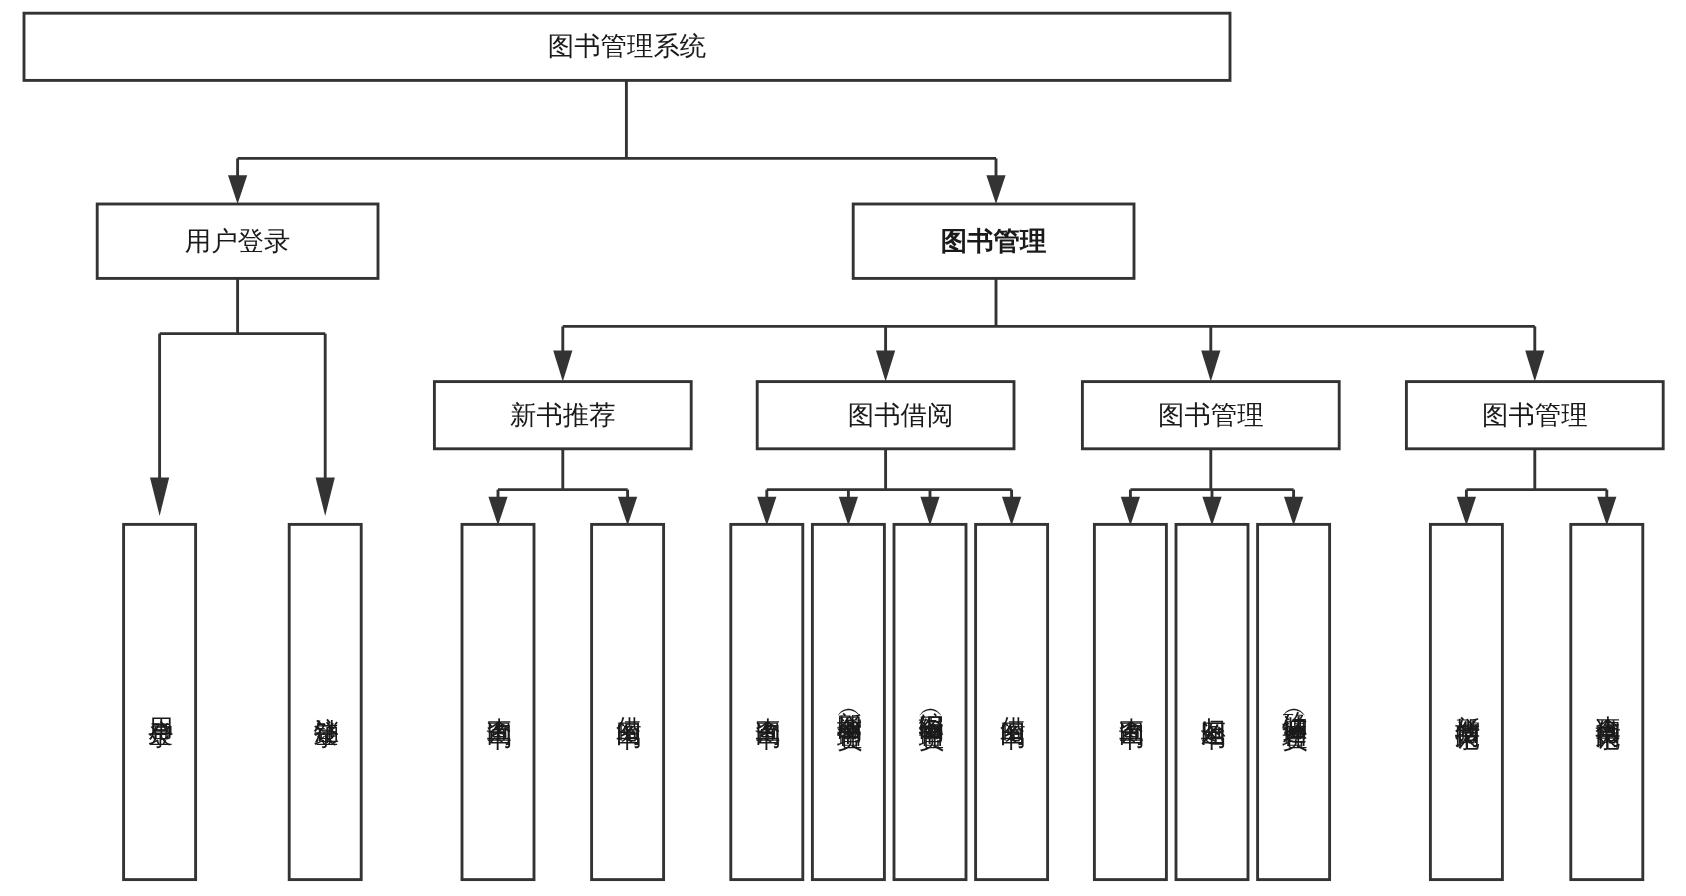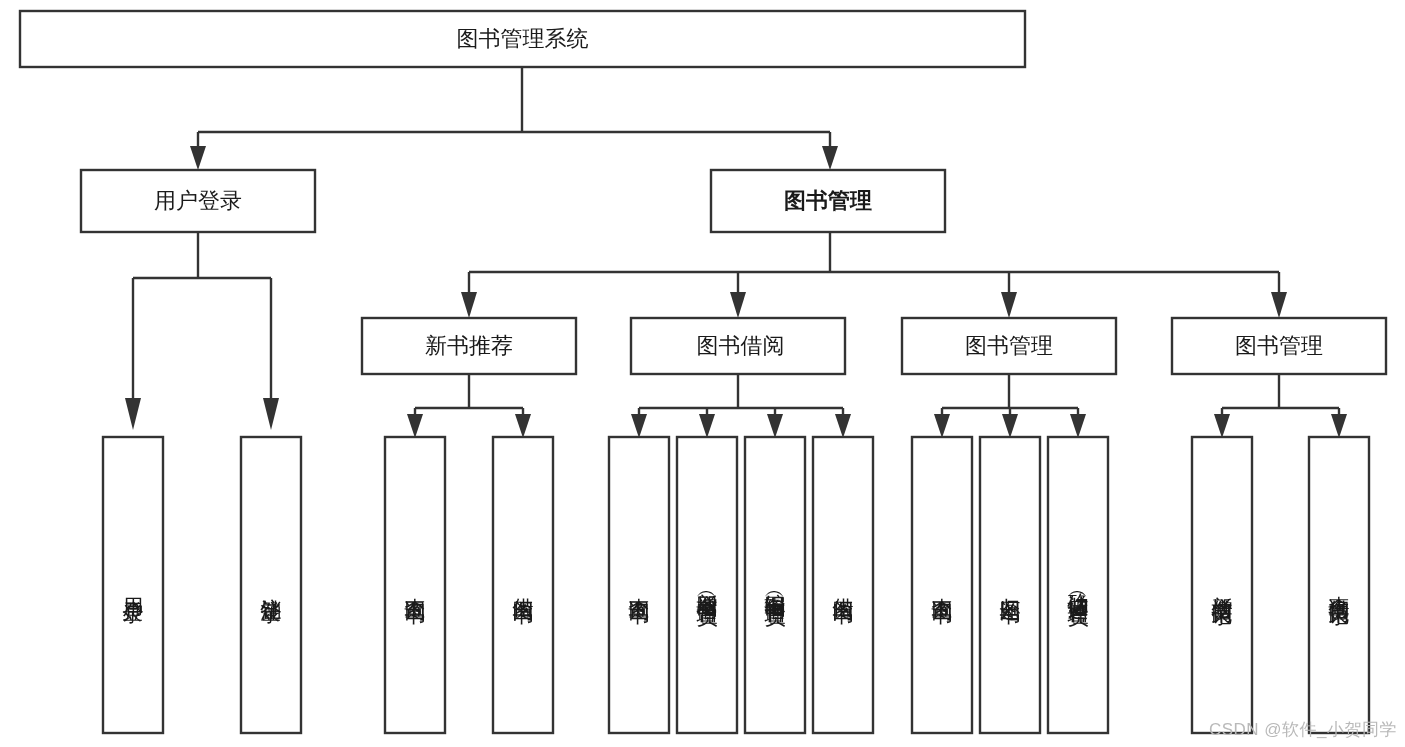--- a/index.html
+++ b/index.html
@@ -170,21 +170,21 @@
       <rect class="node-rect" x="1309" y="437" width="60" height="296"></rect>
     </g>
   </svg>
 
   <div class="node-label horizontal" style="left:20px; top:11px; width:1005px; height:56px;">图书管理系统</div>
 
   <div class="node-label horizontal" style="left:81px; top:170px; width:234px; height:62px;">用户登录</div>
   <div class="node-label horizontal" style="left:711px; top:170px; width:234px; height:62px;font-weight:bold;">图书管理</div>
 
   <div class="node-label horizontal" style="left:362px; top:318px; width:214px; height:56px;border-radius:22px;">新书推荐</div>
-  <div class="node-label horizontal" style="left:631px; top:318px; width:219px; height:56px;">图书借阅</div>
+  <div class="node-label horizontal" style="left:631px; top:318px; width:219px; height:56px;padding-left:10px;">图书借阅</div>
   <div class="node-label horizontal" style="left:902px; top:318px; width:214px; height:56px;">图书管理</div>
   <div class="node-label horizontal" style="left:1172px; top:318px; width:214px; height:56px;">图书管理</div>
 
   <div class="node-label vertical" style="left:103px; top:437px; width:60px; height:296px;">用户登录</div>
   <div class="node-label vertical" style="left:241px; top:437px; width:60px; height:296px;">注销登录</div>
 
   <div class="node-label vertical" style="left:385px; top:437px; width:60px; height:296px;">查询图书</div>
   <div class="node-label vertical" style="left:493px; top:437px; width:60px; height:296px;">借阅图书</div>
 
   <div class="node-label vertical" style="left:609px; top:437px; width:60px; height:296px;">查询图书</div>
@@ -192,14 +192,13 @@
   <div class="node-label vertical" style="left:745px; top:437px; width:60px; height:296px;">编辑图书（管理员）</div>
   <div class="node-label vertical" style="left:813px; top:437px; width:60px; height:296px;">借阅图书</div>
 
   <div class="node-label vertical" style="left:912px; top:437px; width:60px; height:296px;">查询图书</div>
   <div class="node-label vertical" style="left:980px; top:437px; width:60px; height:296px;">归还图书</div>
   <div class="node-label vertical" style="left:1048px; top:437px; width:60px; height:296px;">确认归还（管理员）</div>
 
   <div class="node-label vertical" style="left:1192px; top:437px; width:60px; height:296px;">新增借阅记录</div>
   <div class="node-label vertical" style="left:1309px; top:437px; width:60px; height:296px;">查询借阅记录</div>
 
-  <div class="watermark">CSDN @软件_小贺同学</div>
 </div>
 
 </body></html>

